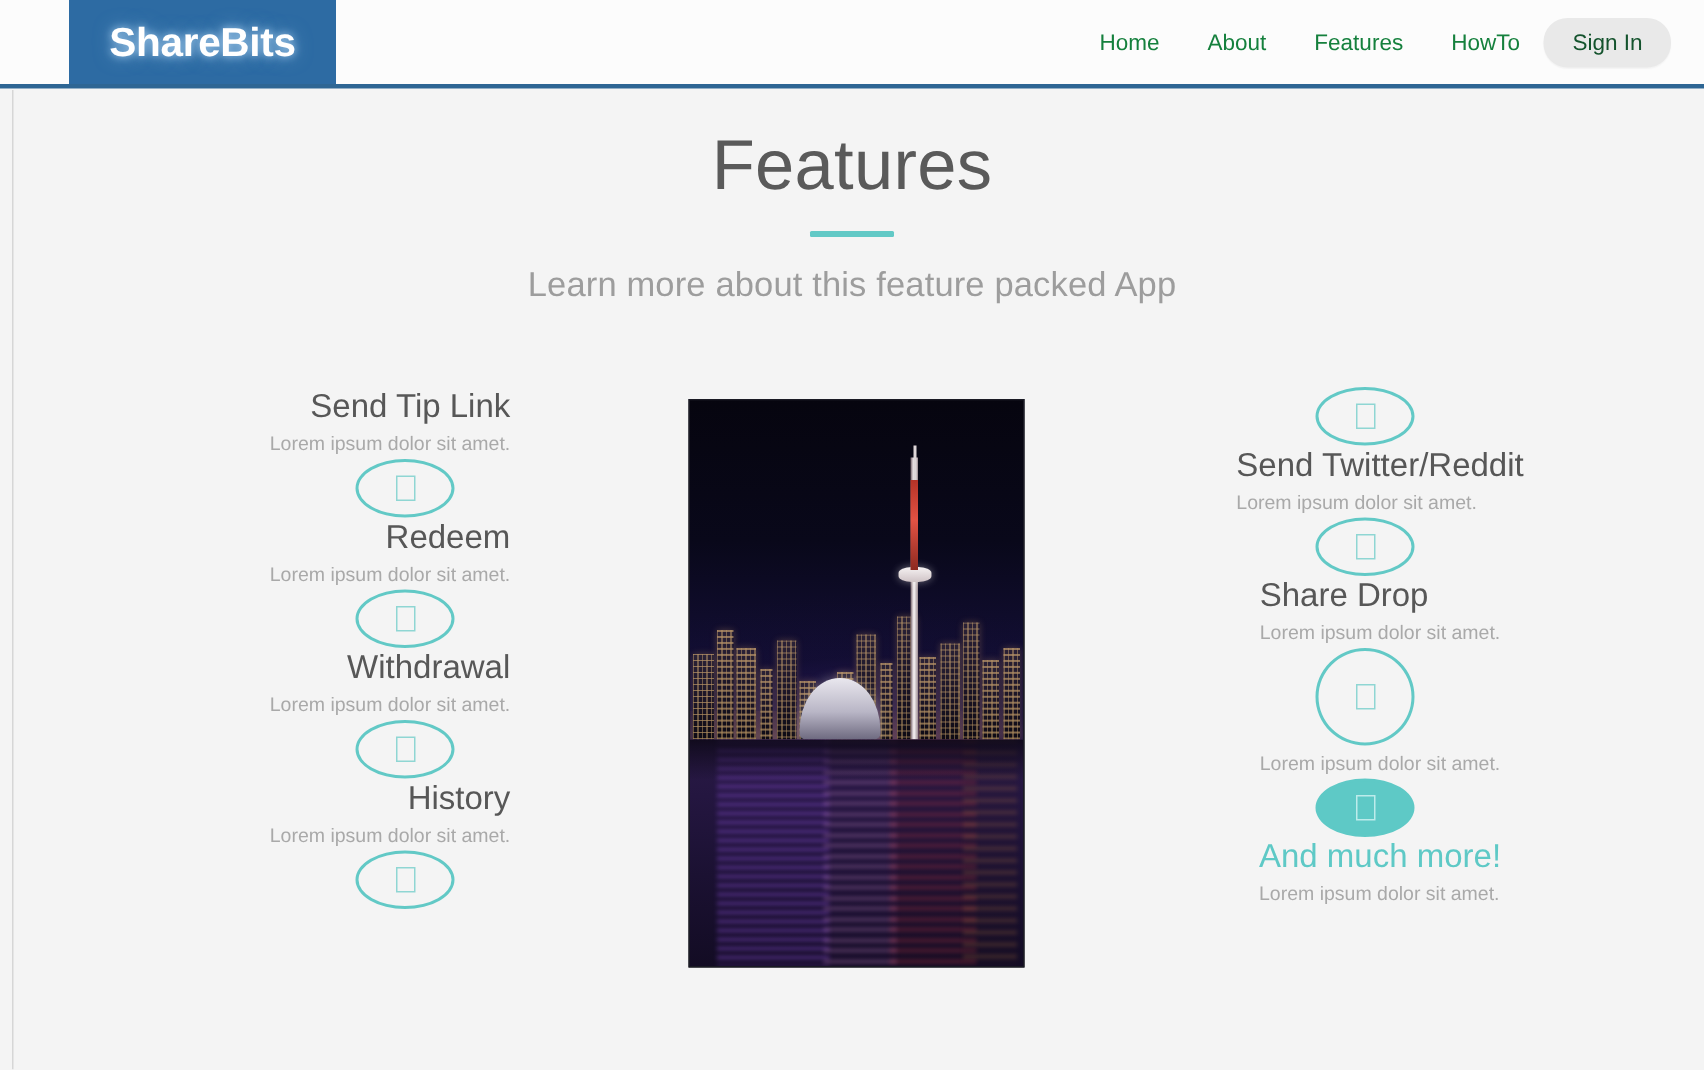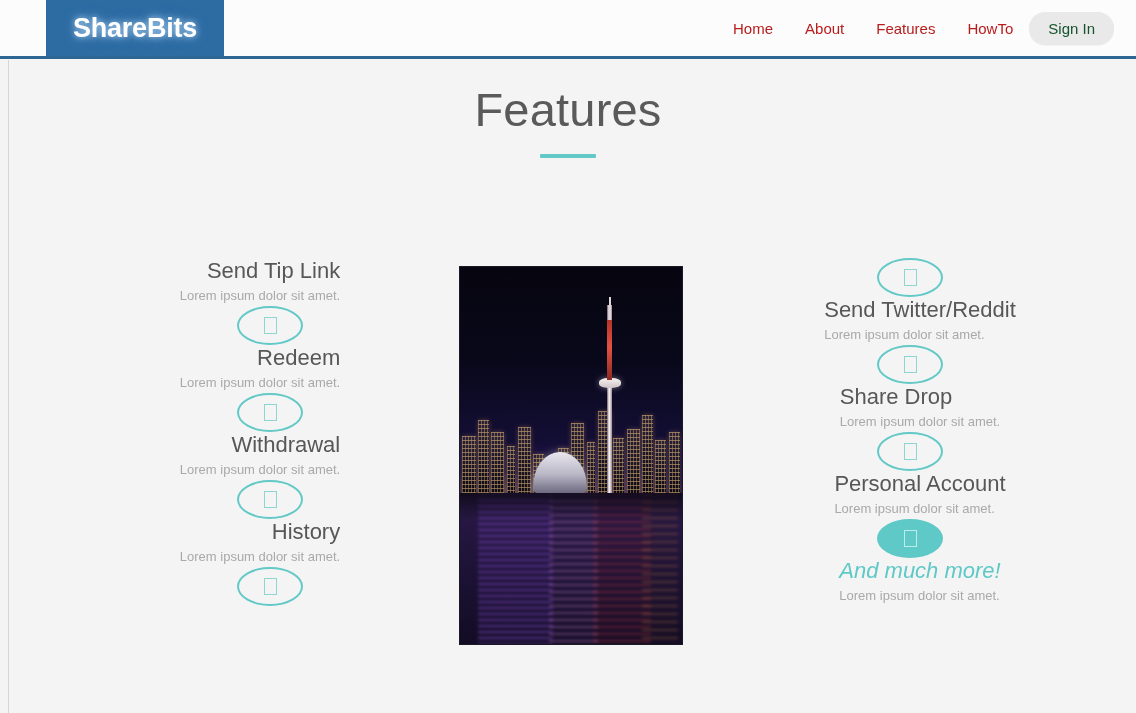--- a/index.html
+++ b/index.html
@@ -73,21 +73,21 @@
   #nav {
     position: absolute;
     right: 22px;
     top: 0;
     height: 56px;
     display: flex;
     align-items: center;
   }
 
   .nav-link {
-    color: #b91c1c;
+    color: #15803d;
     font-size: 15px;
     padding: 7px 16px;
     text-decoration: none;
     white-space: nowrap;
     cursor: pointer;
   }
 
   .nav-link.signin {
     background: #e9e9e9;
     border-radius: 16px;
@@ -171,21 +171,21 @@
   }
 
   .feature-desc {
     font-size: 13px;
     color: #a9a9a9;
     line-height: 20px;
     margin-top: 2px;
     white-space: nowrap;
   }
 
-  .feature.highlight .feature-title { color: #5ec9c6; font-style: italic; }
+  .feature.highlight .feature-title { color: #5ec9c6; }
 
   .circle {
     width: 66px;
     height: 66px;
     min-width: 66px;
     border-radius: 50%;
     border: 2px solid #62c9c6;
     background: transparent;
     display: flex;
     align-items: center;
@@ -392,20 +392,21 @@
         <a class="nav-link">HowTo</a>
         <a class="nav-link signin">Sign In</a>
       </div>
 
     </div>
   </div>
 
   <div id="title-block">
     <h1 id="page-title">Features</h1>
     <div id="title-divider"></div>
+    <div id="page-subtitle">Learn more about this feature packed App</div>
   </div>
 
   <div id="features">
 
     <div class="col" id="col-left">
 
       <div class="feature">
         <div class="feature-texts">
           <div class="feature-title">Send Tip Link</div>
           <div class="feature-desc">Lorem ipsum dolor sit amet.</div>
@@ -467,21 +468,20 @@
           <div class="feature-title">Share Drop</div>
           <div class="feature-desc">Lorem ipsum dolor sit amet.</div>
         </div>
       </div>
 
       <div class="feature">
         <div class="circle">
           <span class="glyph"></span>
         </div>
         <div class="feature-texts">
-          <div class="feature-title">Personal Account</div>
           <div class="feature-desc">Lorem ipsum dolor sit amet.</div>
         </div>
       </div>
 
       <div class="feature highlight">
         <div class="circle">
           <span class="glyph"></span>
         </div>
         <div class="feature-texts">
           <div class="feature-title">And much more!</div>

